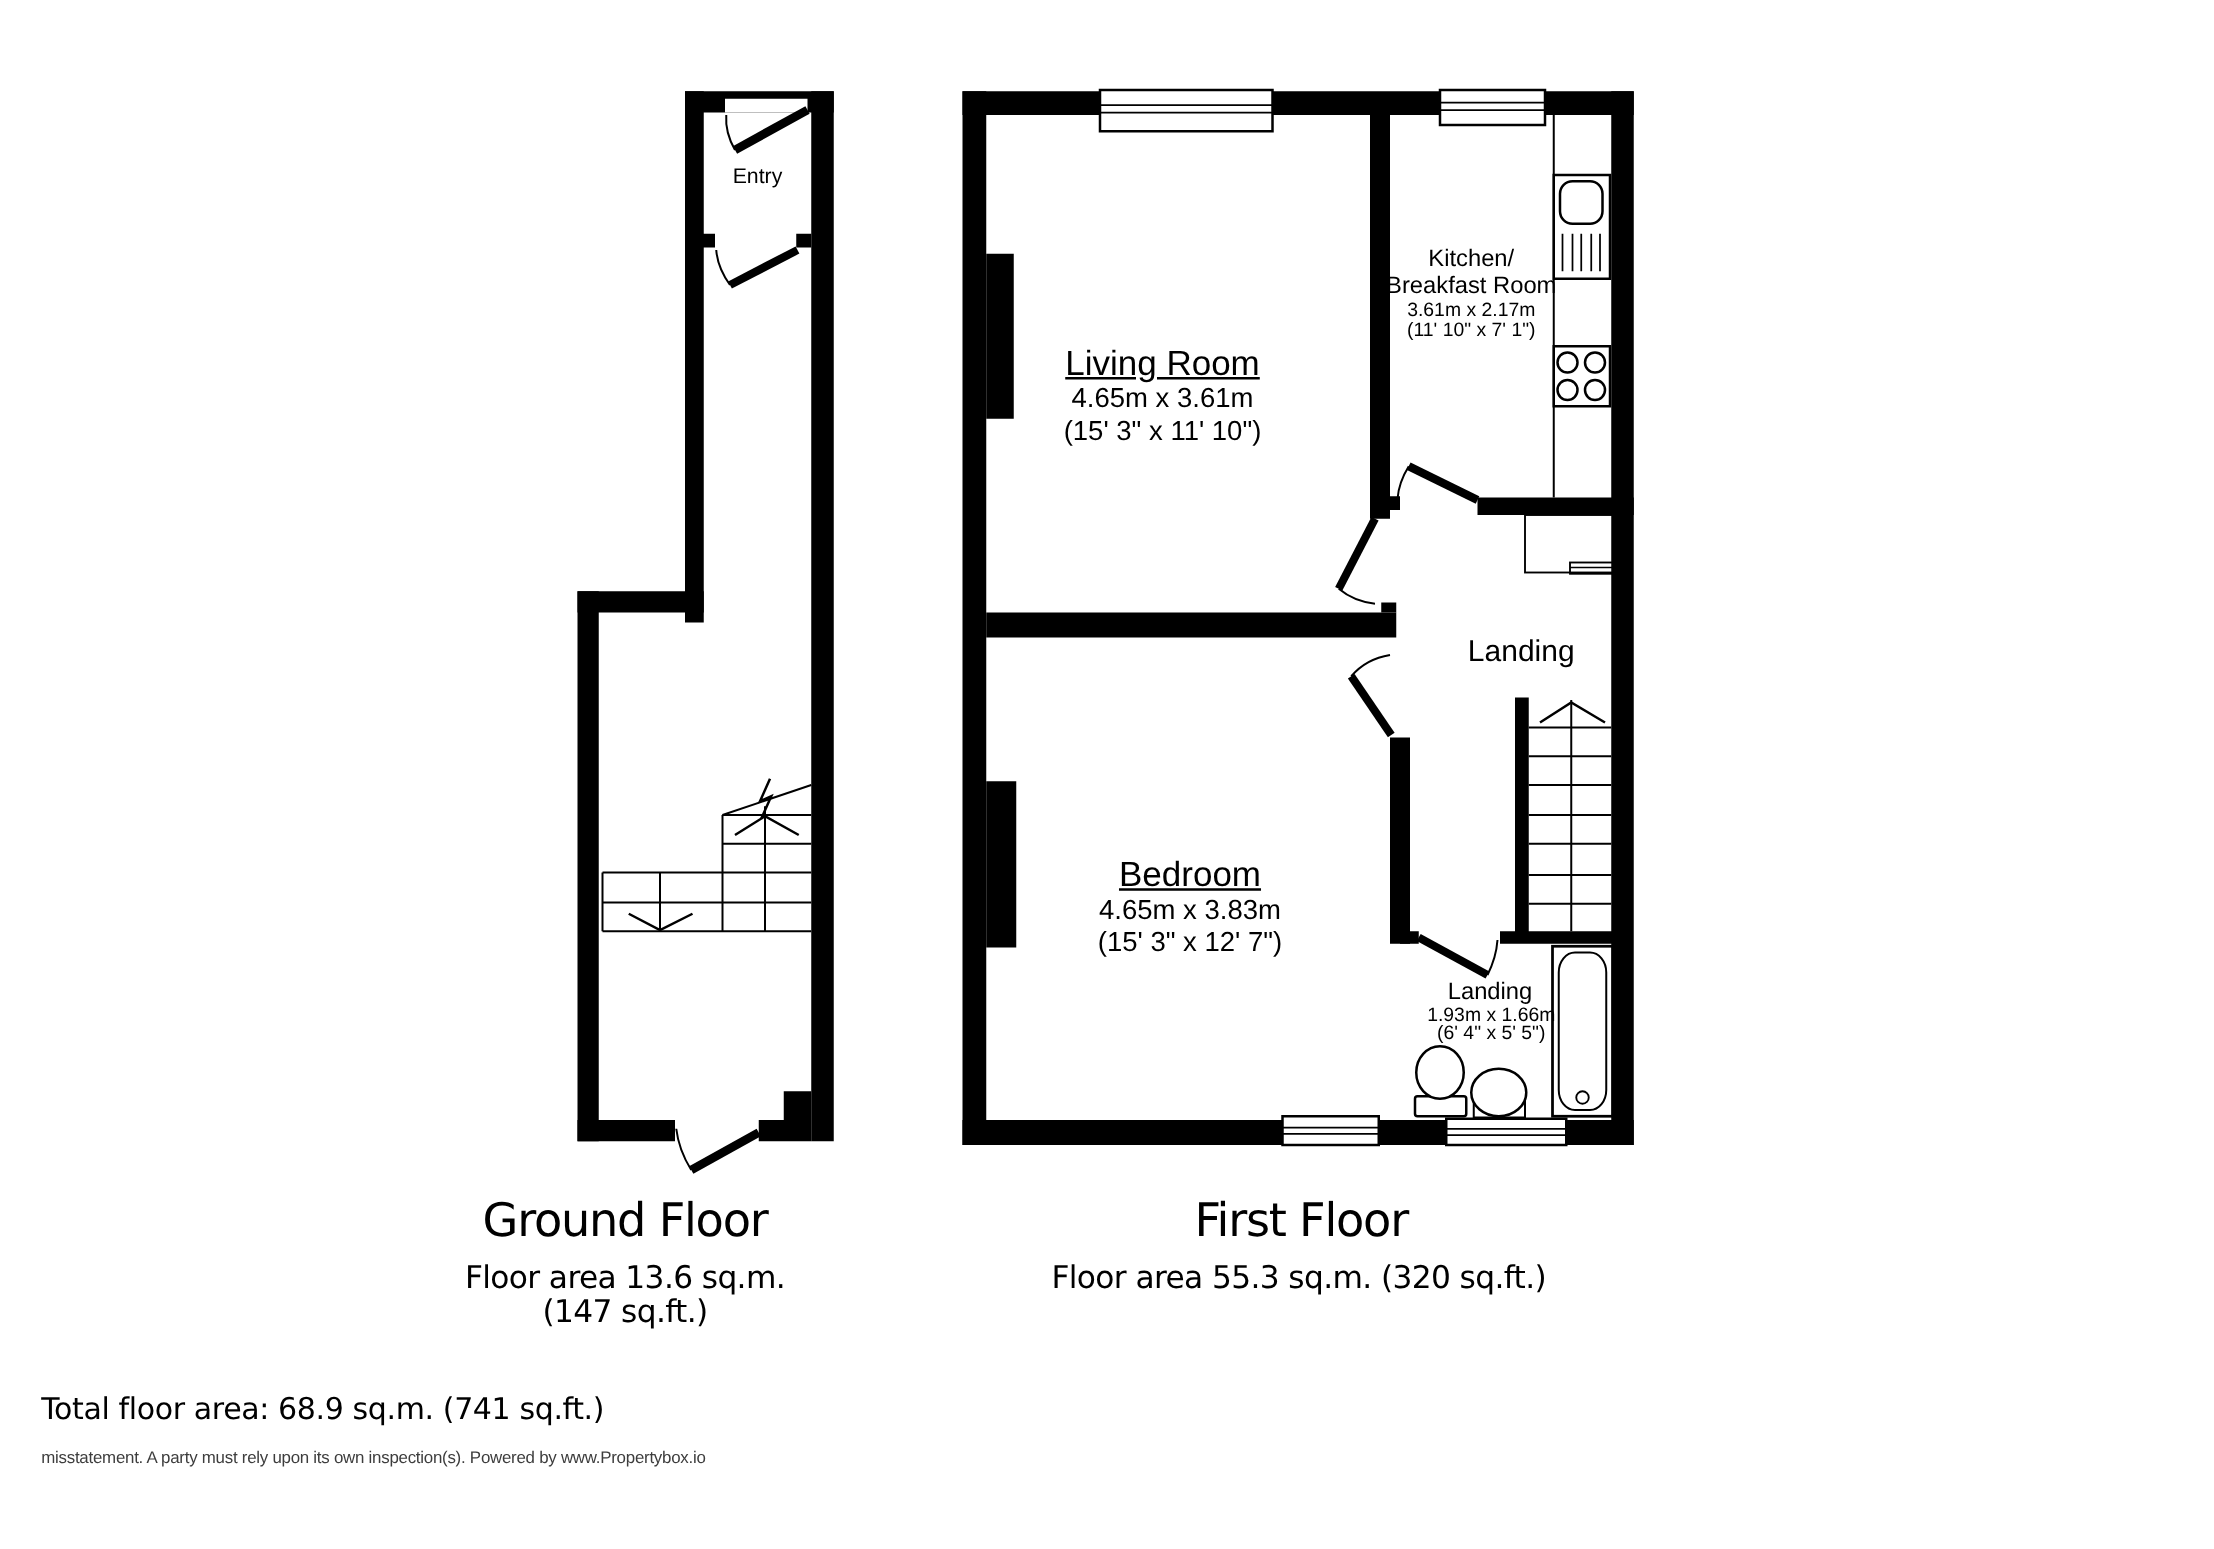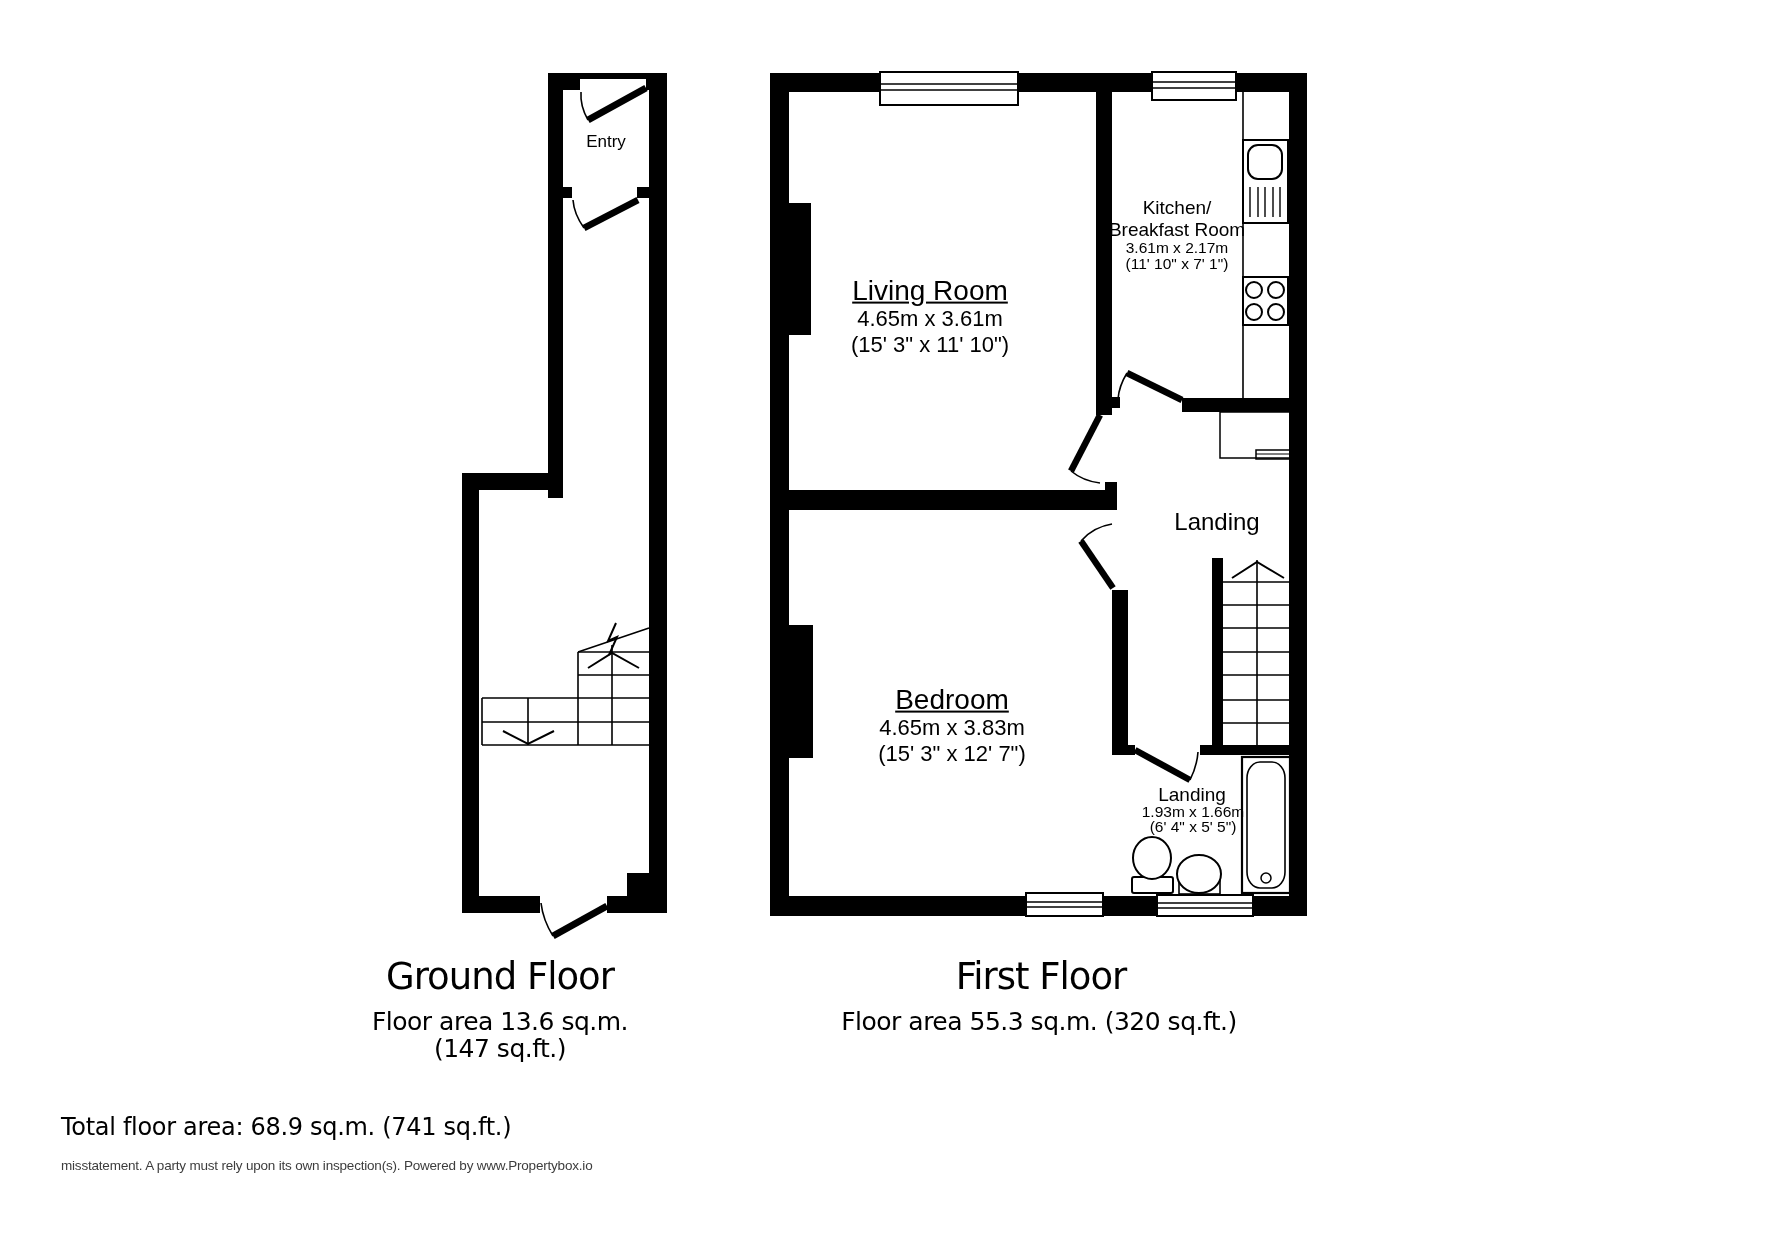--- a/index.html
+++ b/index.html
@@ -27,21 +27,20 @@
   .room-dim-sm{font-size:15.5px;}
   .entry-lbl{font-size:17px;}
   .landing-lbl{font-size:24px;}
   .floor-title{font-size:37px;font-family:"DejaVu Sans","Liberation Sans",sans-serif;letter-spacing:-1px;}
   .floor-area{font-size:25px;font-family:"DejaVu Sans","Liberation Sans",sans-serif;letter-spacing:-0.5px;}
   .footer-text{
     position:absolute;
     white-space:nowrap;
     color:var(--text);
     font-family:"DejaVu Sans","Liberation Sans",sans-serif;
-    margin-left:28px;
   }
   .total-area{left:33px;top:1113px;font-size:24px;letter-spacing:-0.3px;}
   .disclaimer{
     left:33px;top:1156px;
     font-size:13.5px;
     line-height:19.3px;
     color:var(--disc);
     letter-spacing:-0.2px;
     font-family:"Liberation Sans",sans-serif;
   }

